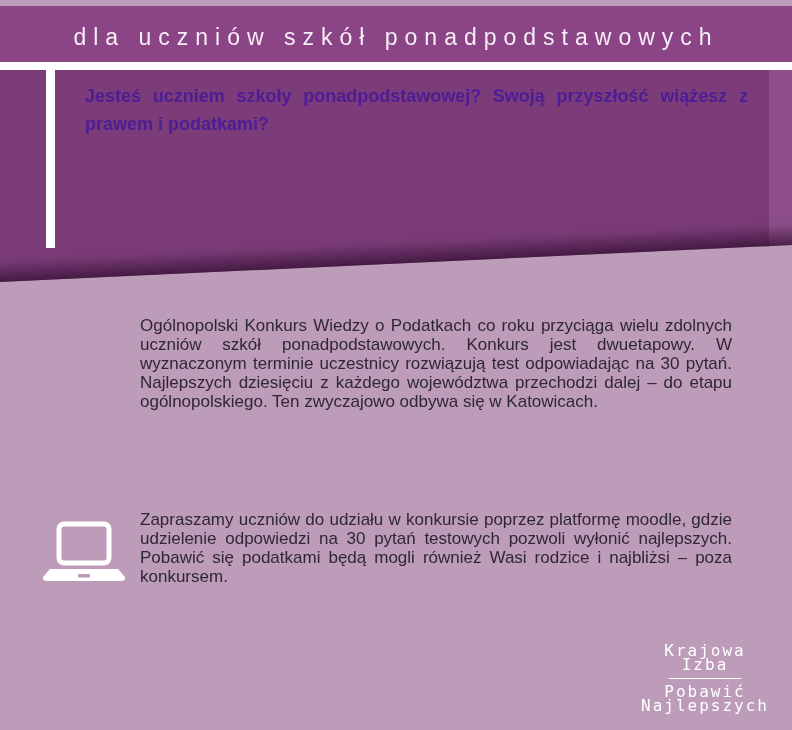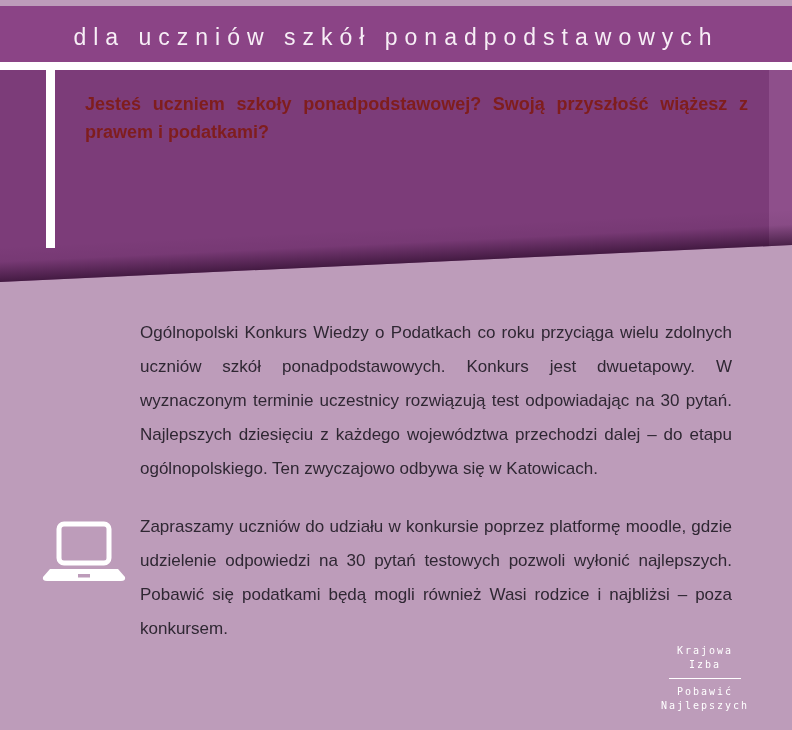--- a/index.html
+++ b/index.html
@@ -51,42 +51,42 @@
 
   .accent-bar {
     position: absolute;
     top: 70px; left: 46px;
     width: 9px; height: 178px;
     background: #ffffff;
   }
 
   .hero-text {
     position: absolute;
-    top: 90px; left: 85px;
+    top: 82px; left: 85px;
     width: 663px;
-    color: #7f1d1d;
+    color: #4c1d95;
   }
   .hero-text p {
     margin: 0;
     font-size: 18px;
     line-height: 28px;
     text-align: justify;
   }
   .hero-text .question { font-weight: bold; }
   .hero-text .invitation { margin-top: 8px; font-weight: 400; }
 
   
   .light-text {
     position: absolute;
     left: 140px;
     width: 592px;
     margin: 0;
     color: #2f2733;
     font-size: 17px;
-    line-height: 34px;
+    line-height: 19px;
     text-align: justify;
   }
   .para-info    { top: 316px; }
   .para-laptop  { top: 510px; }
   .para-closing { top: 625px; text-align: left; }
 
   .info-icon-box {
     position: absolute;
     top: 351px; left: 45px;
     width: 68px; height: 66px;
@@ -98,21 +98,21 @@
   }
 
   
   .logo {
     position: absolute;
     top: 644px; left: 635px;
     width: 140px;
     text-align: center;
     color: #ffffff;
     font-family: "DejaVu Sans Mono", monospace;
-    font-size: 10px;
+    font-size: 16px;
     line-height: 14px;
     letter-spacing: 2px;
   }
   .logo .logo-rule {
     border: none;
     border-top: 1px solid #ffffff;
     width: 72px;
     margin: 6px auto;
   }
   .logo span { display: block; }

